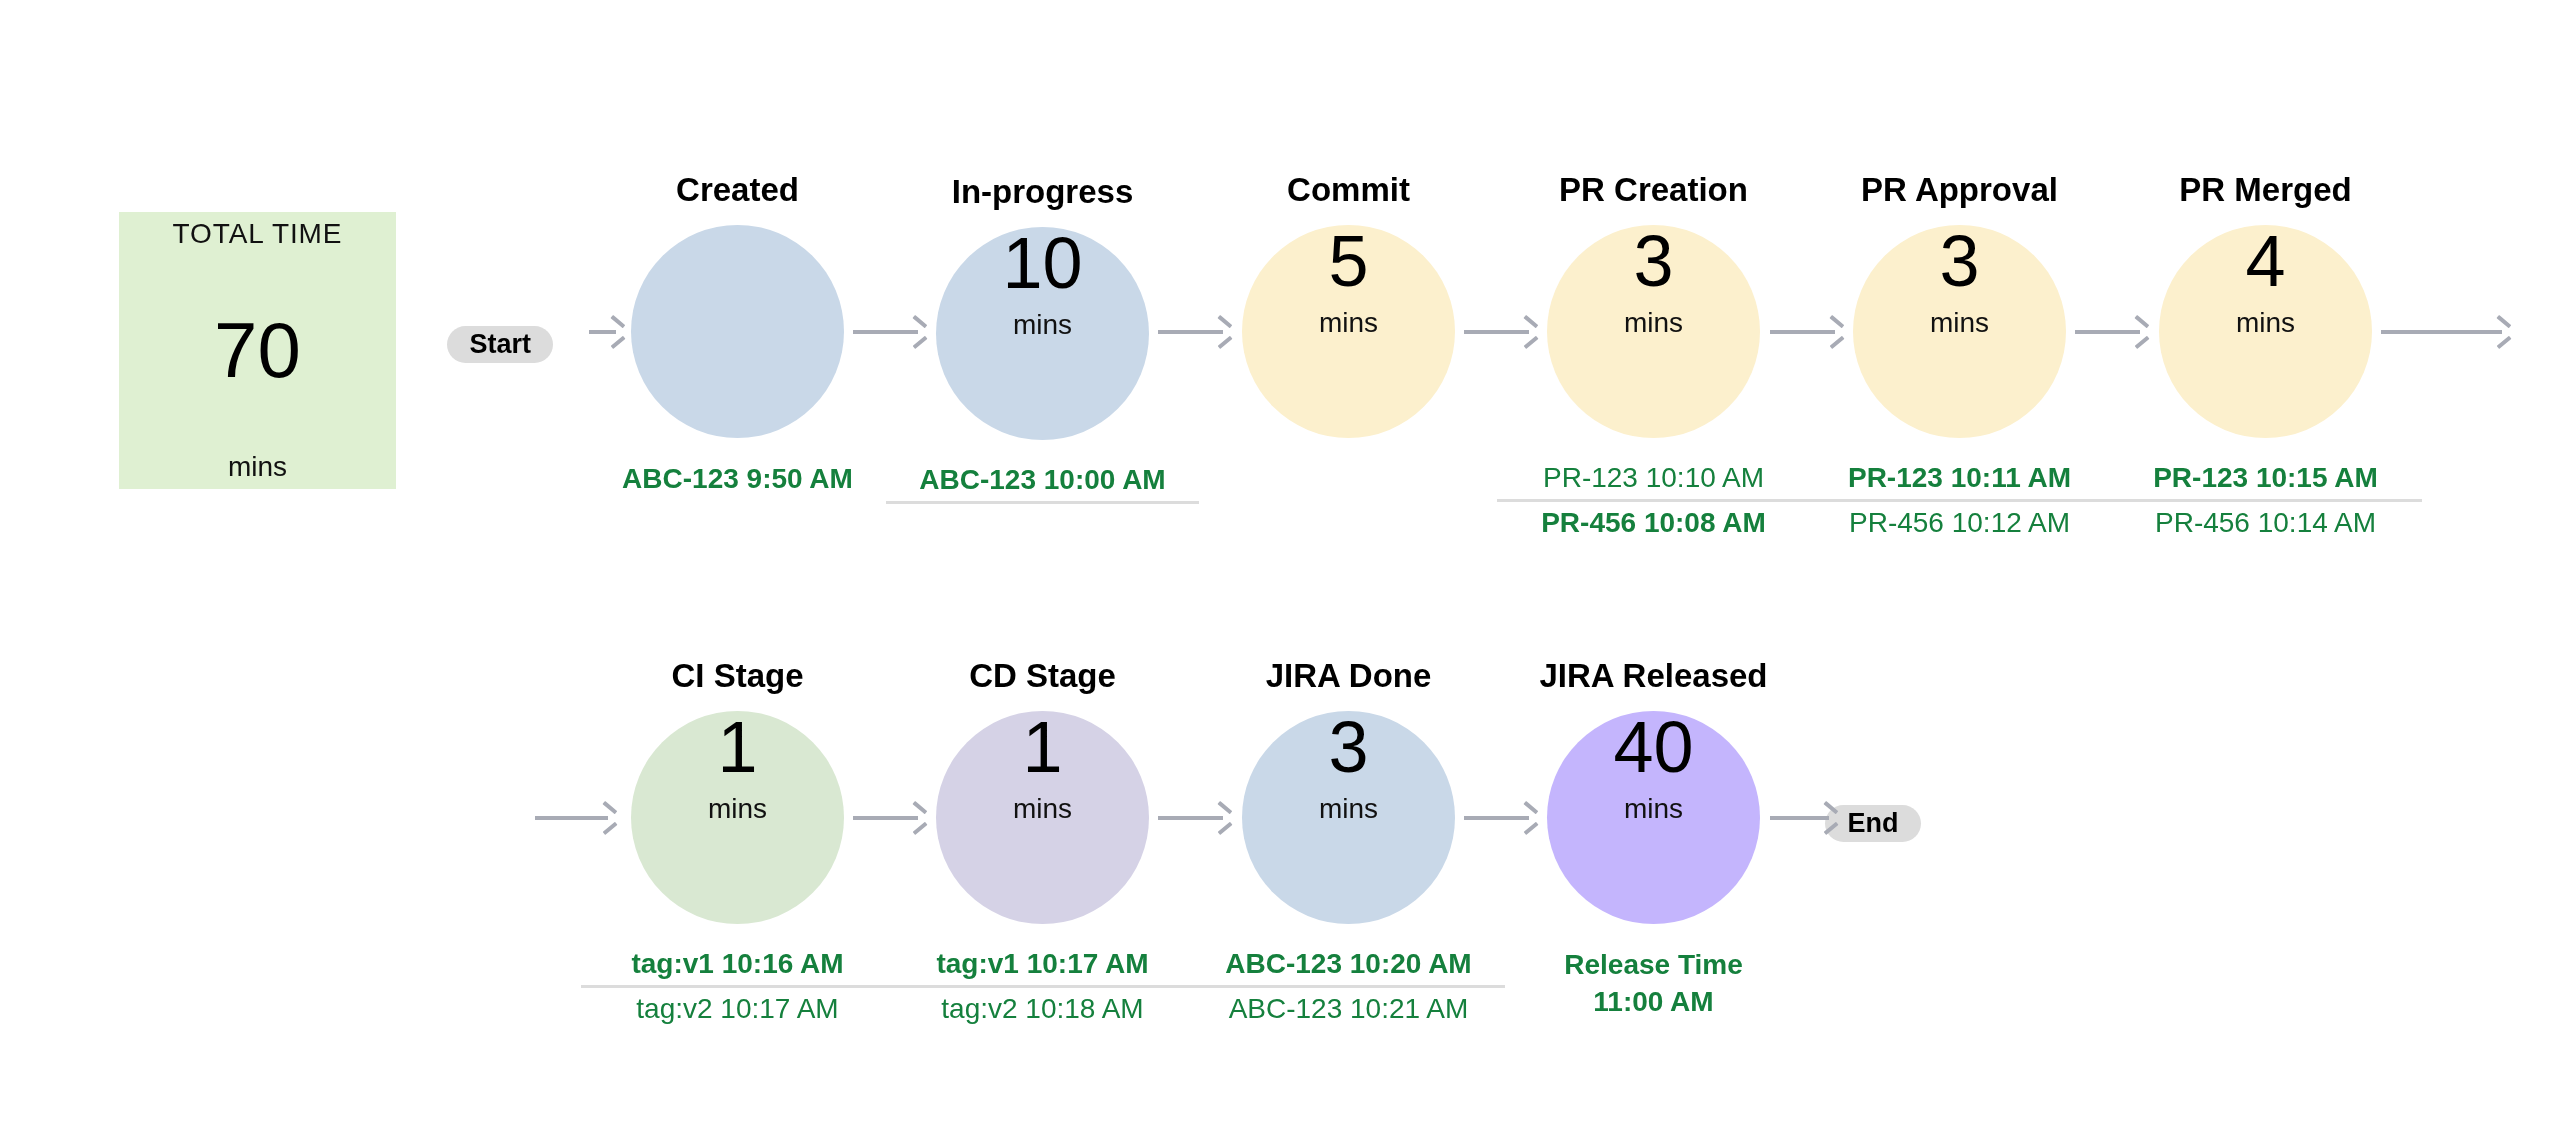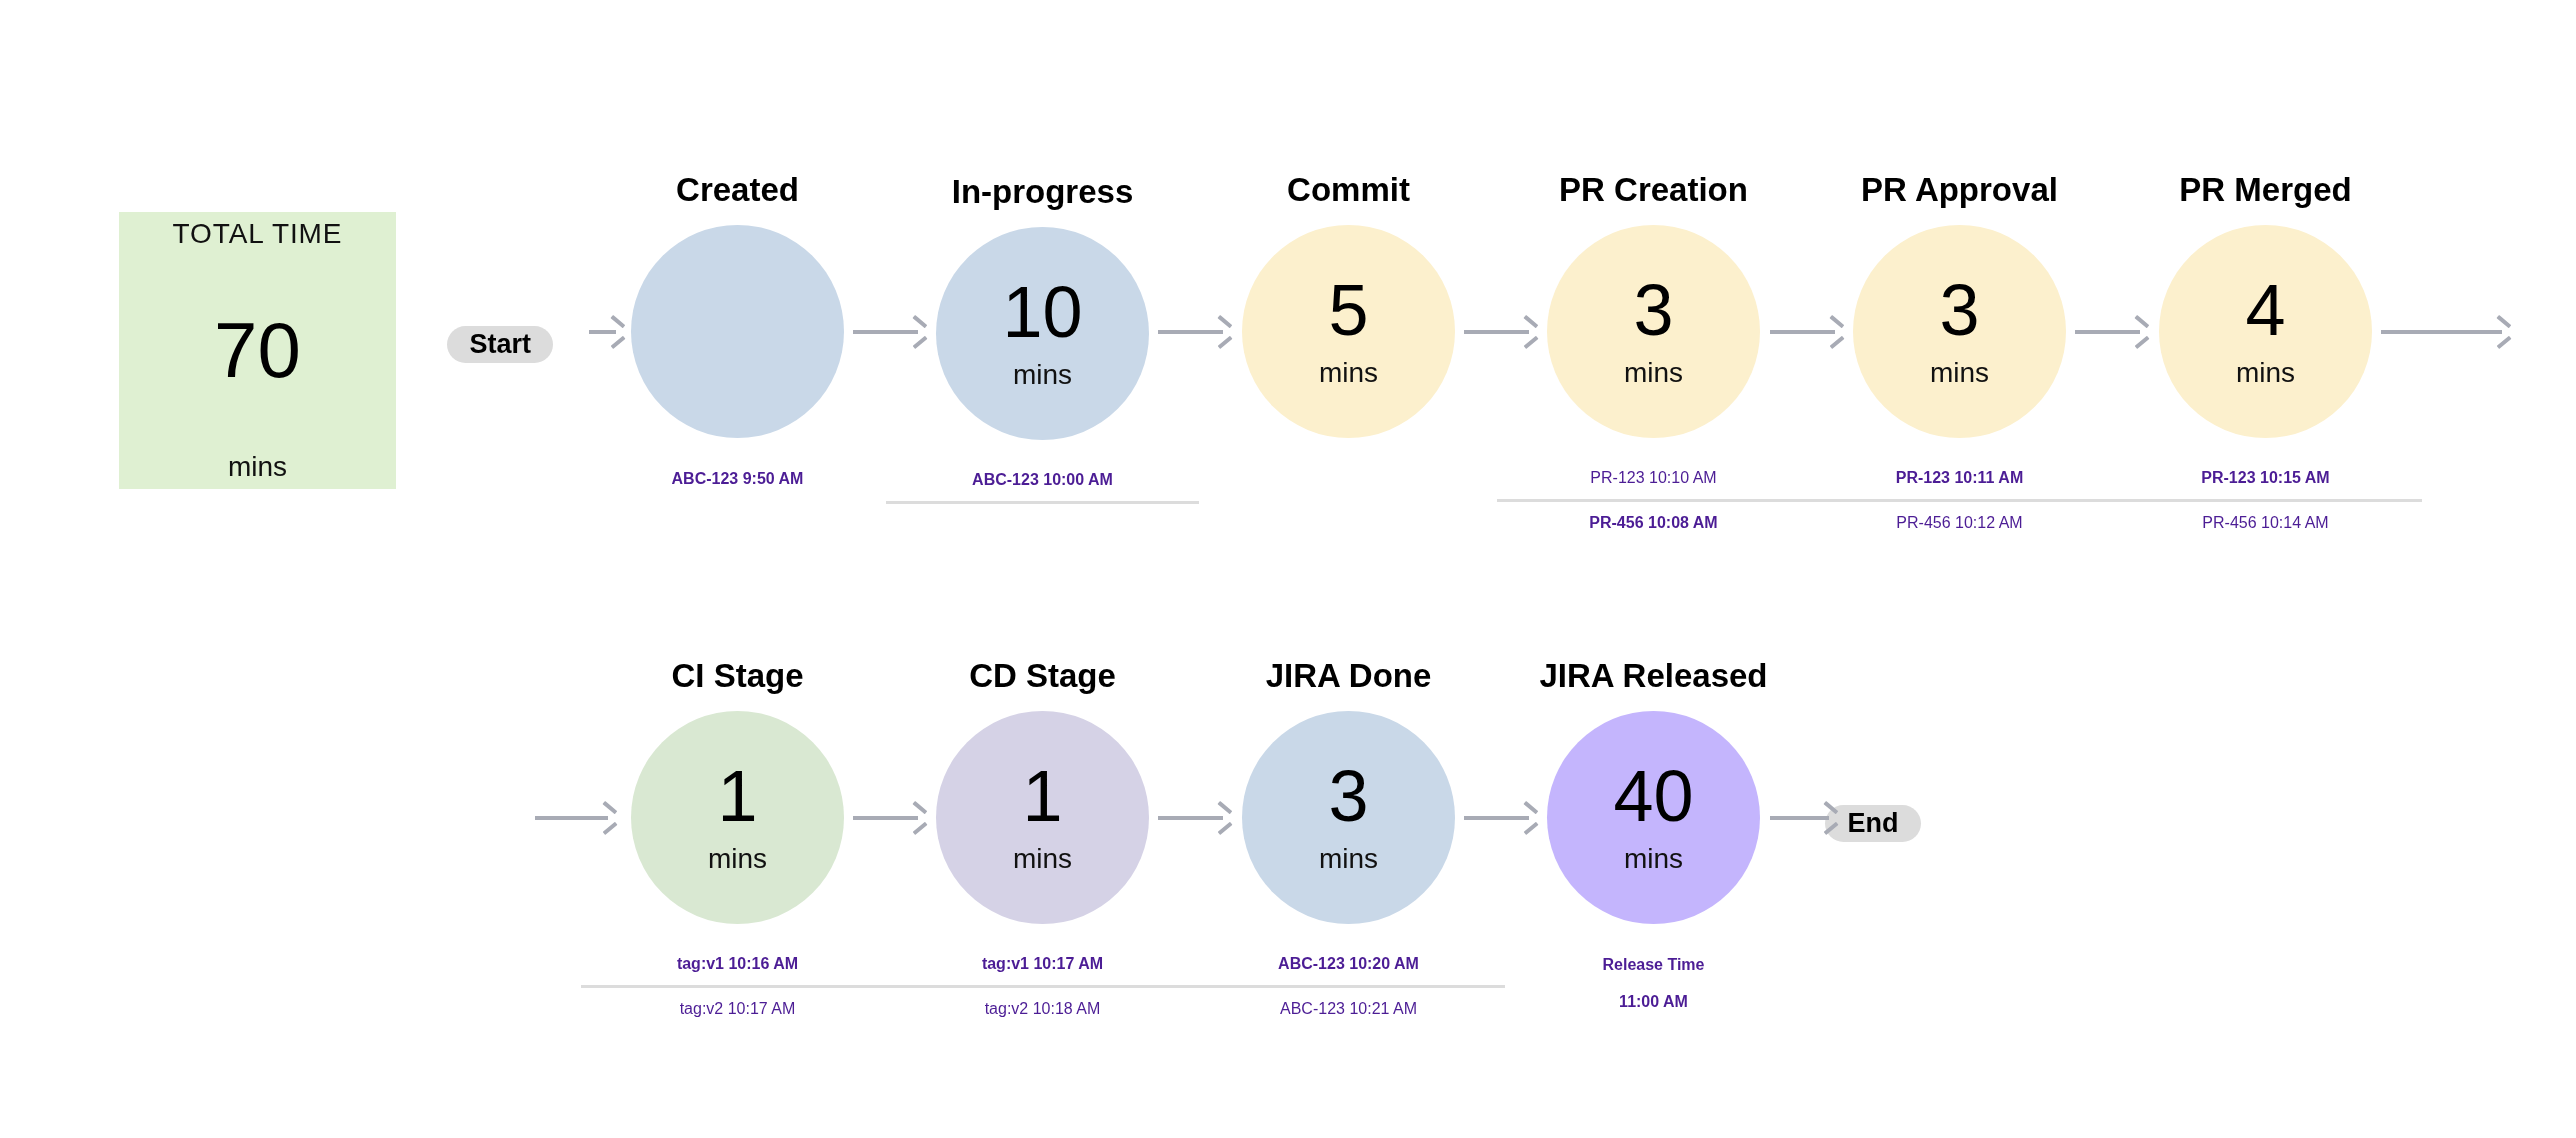--- a/index.html
+++ b/index.html
@@ -96,21 +96,21 @@
     line-height: 34px;
   }
   .circle {
     margin-top: 18px;
     width: 213px;
     height: 213px;
     border-radius: 50%;
     display: flex;
     flex-direction: column;
     align-items: center;
-    justify-content: center;
+    justify-content: flex-start;
   }
   .circle .num {
     font-size: 72px;
     font-weight: 400;
     line-height: 1;
     color: #000;
   }
   .circle .unit {
     font-size: 28px;
     font-weight: 400;
@@ -120,24 +120,24 @@
 
   
   .captions {
     margin-top: 22.4px;
     width: 313px;
     display: flex;
     flex-direction: column;
     align-items: center;
   }
   .cap-row {
-    font-size: 16px;
+    font-size: 28px;
     line-height: 36px;
     white-space: nowrap;
-    color: #4c1d95;
+    color: #15803d;
     text-align: right;
   }
   .cap-row.bold { font-weight: 700; }
   .cap-row.normal { font-weight: 400; }
   .cap-sep {
     width: 100%;
     height: 2.2px;
     background: #dcdcdc;
     margin: 3px 0 3px 0;
   }

